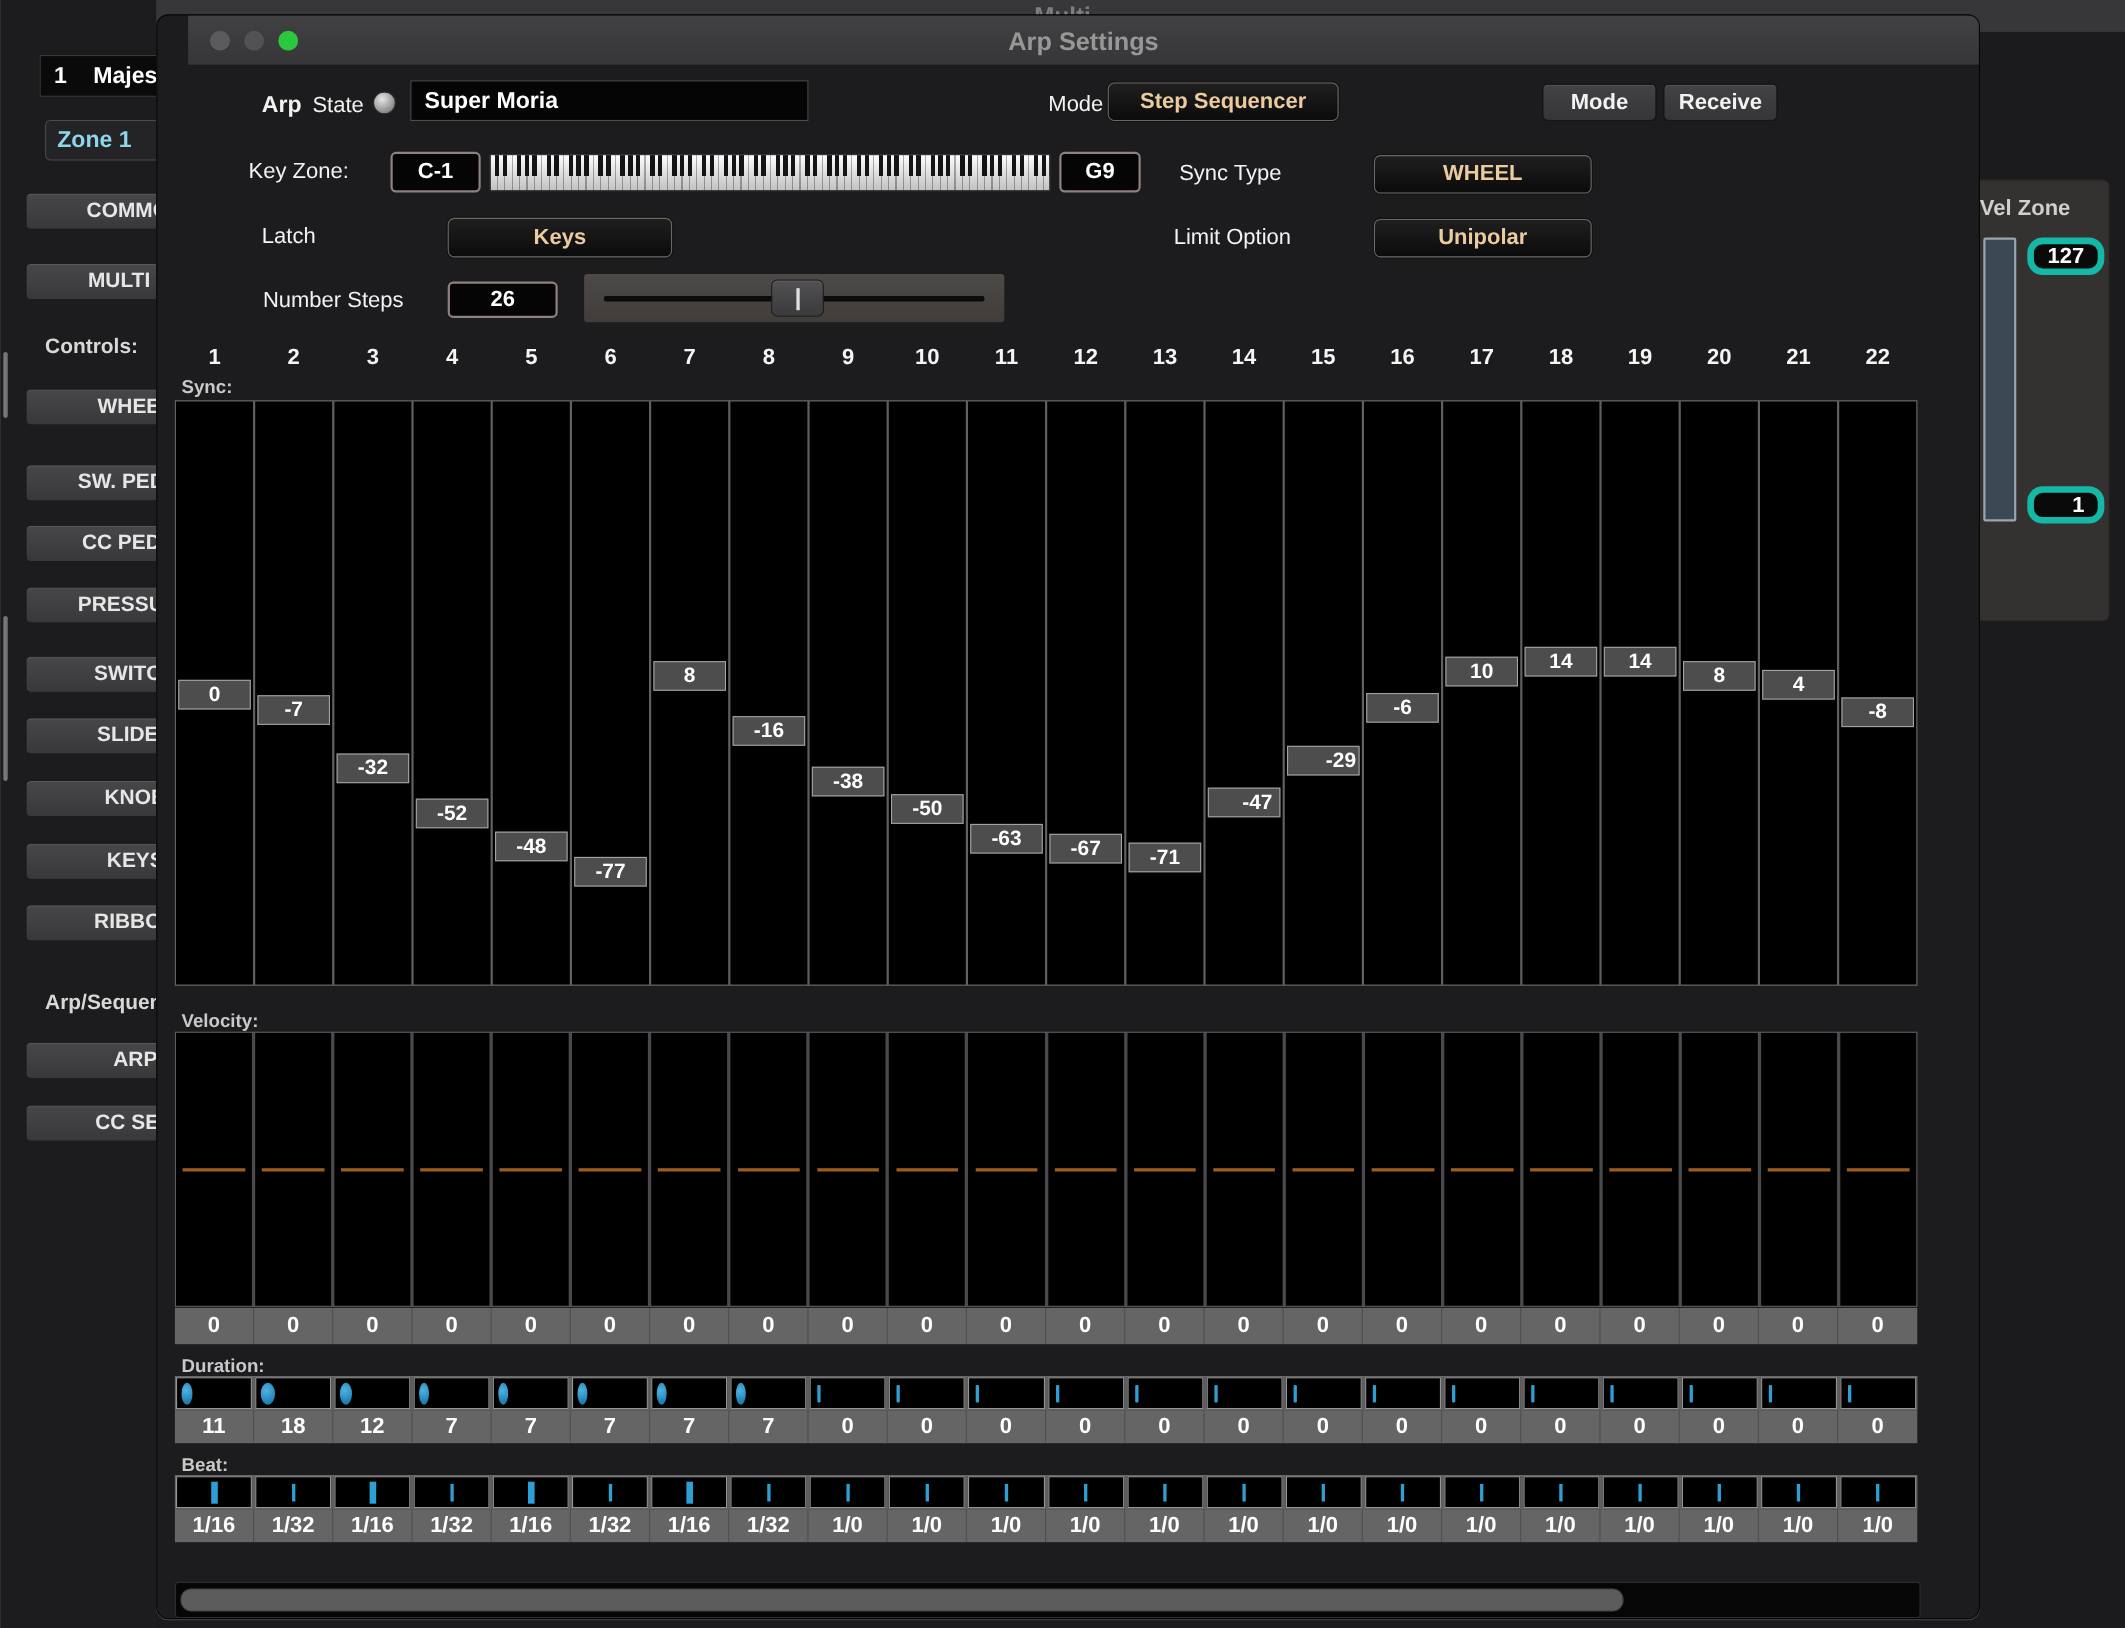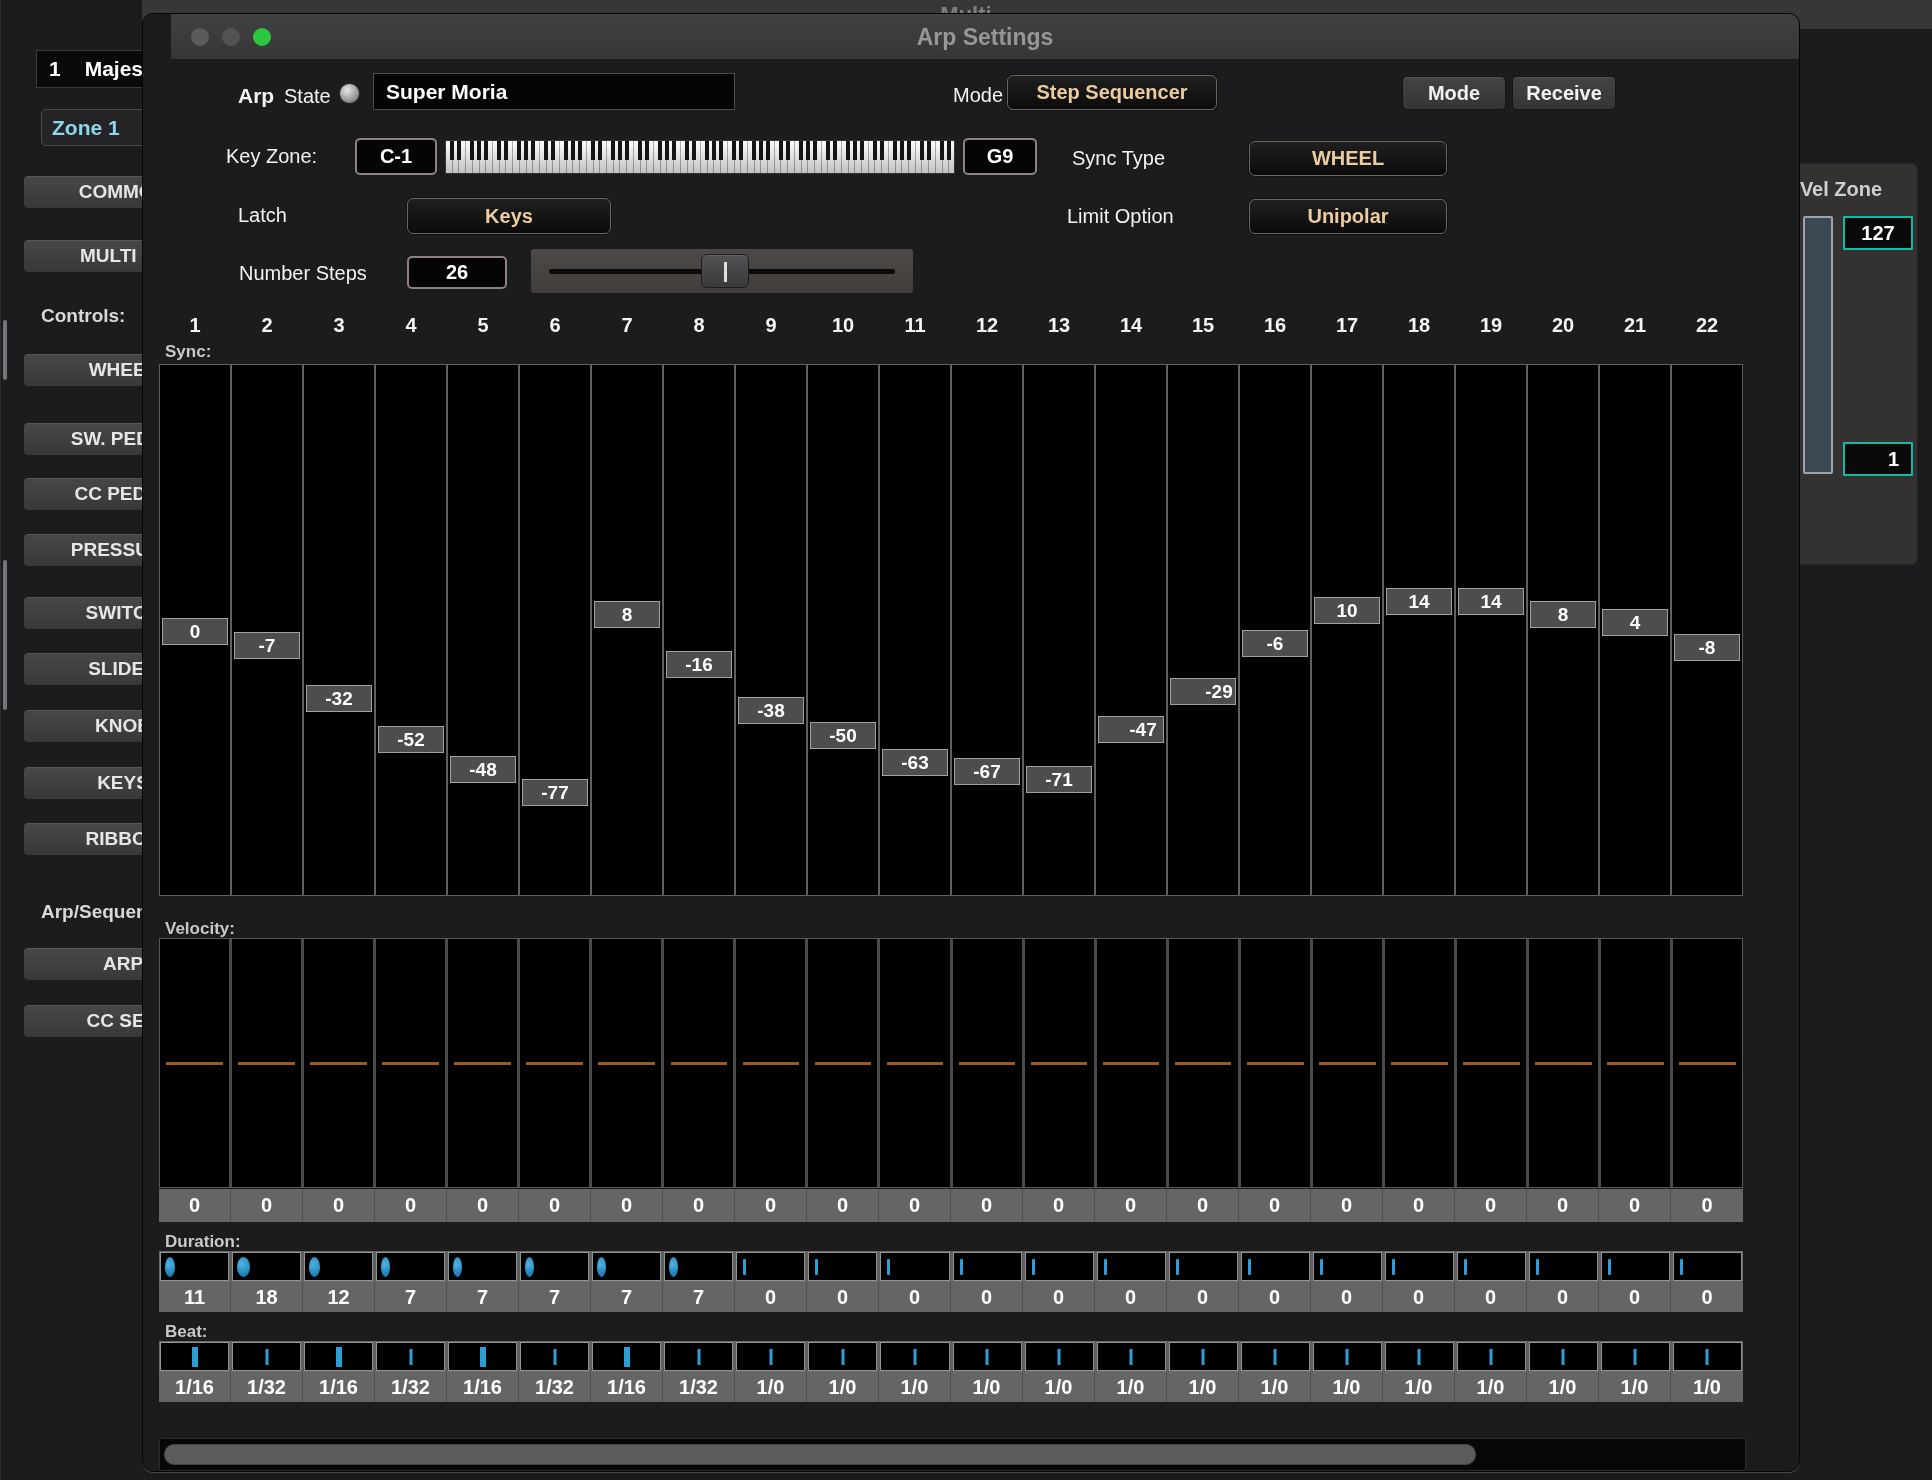--- a/index.html
+++ b/index.html
@@ -28,21 +28,21 @@
     display:flex; align-items:center; padding-left:10px; }
   .edge-frag { position:absolute; left:2px; width:4px; background:#76767a; border-radius:2px; }
 
   .velzone { position:absolute; left:1770px; top:163px; width:148px; height:402px;
     background:#343230; border-radius:6px; border:1px solid #242220; }
   .velzone-title { position:absolute; left:0; right:6px; top:14px; text-align:center;
     color:#cfcfcf; font-size:20px; font-weight:bold; }
   .vz-slider { position:absolute; left:32px; top:52px; width:30px; height:258px;
     background:#3c4853; border:2px solid #9aa5ad; border-radius:2px; }
   .vz-box { position:absolute; left:72px; width:70px; height:34px; background:#0a0a0b;
-    border:2px solid #14b8a6; border-radius:1px; color:#fff; font-size:20px; font-weight:bold;
+    border:6px solid #14b8a6; border-radius:14px; color:#fff; font-size:20px; font-weight:bold;
     display:flex; align-items:center; }
   .vz-box.top { top:52px; justify-content:center; }
   .vz-box.bottom { top:278px; justify-content:flex-end; padding-right:12px; }
 
   
   .window { position:absolute; left:142px; top:13px; width:1658px; height:1459px;
     background:#1c1c1e; border-radius:11px; border:1px solid #050506;
     box-shadow:0 1px 0 #4a4a4c; overflow:hidden; }
   .titlebar { position:absolute; left:0; top:0; right:0; height:46px;
     background:linear-gradient(#414144,#363639); border-bottom:1px solid #19191b;margin-left:28px; }

